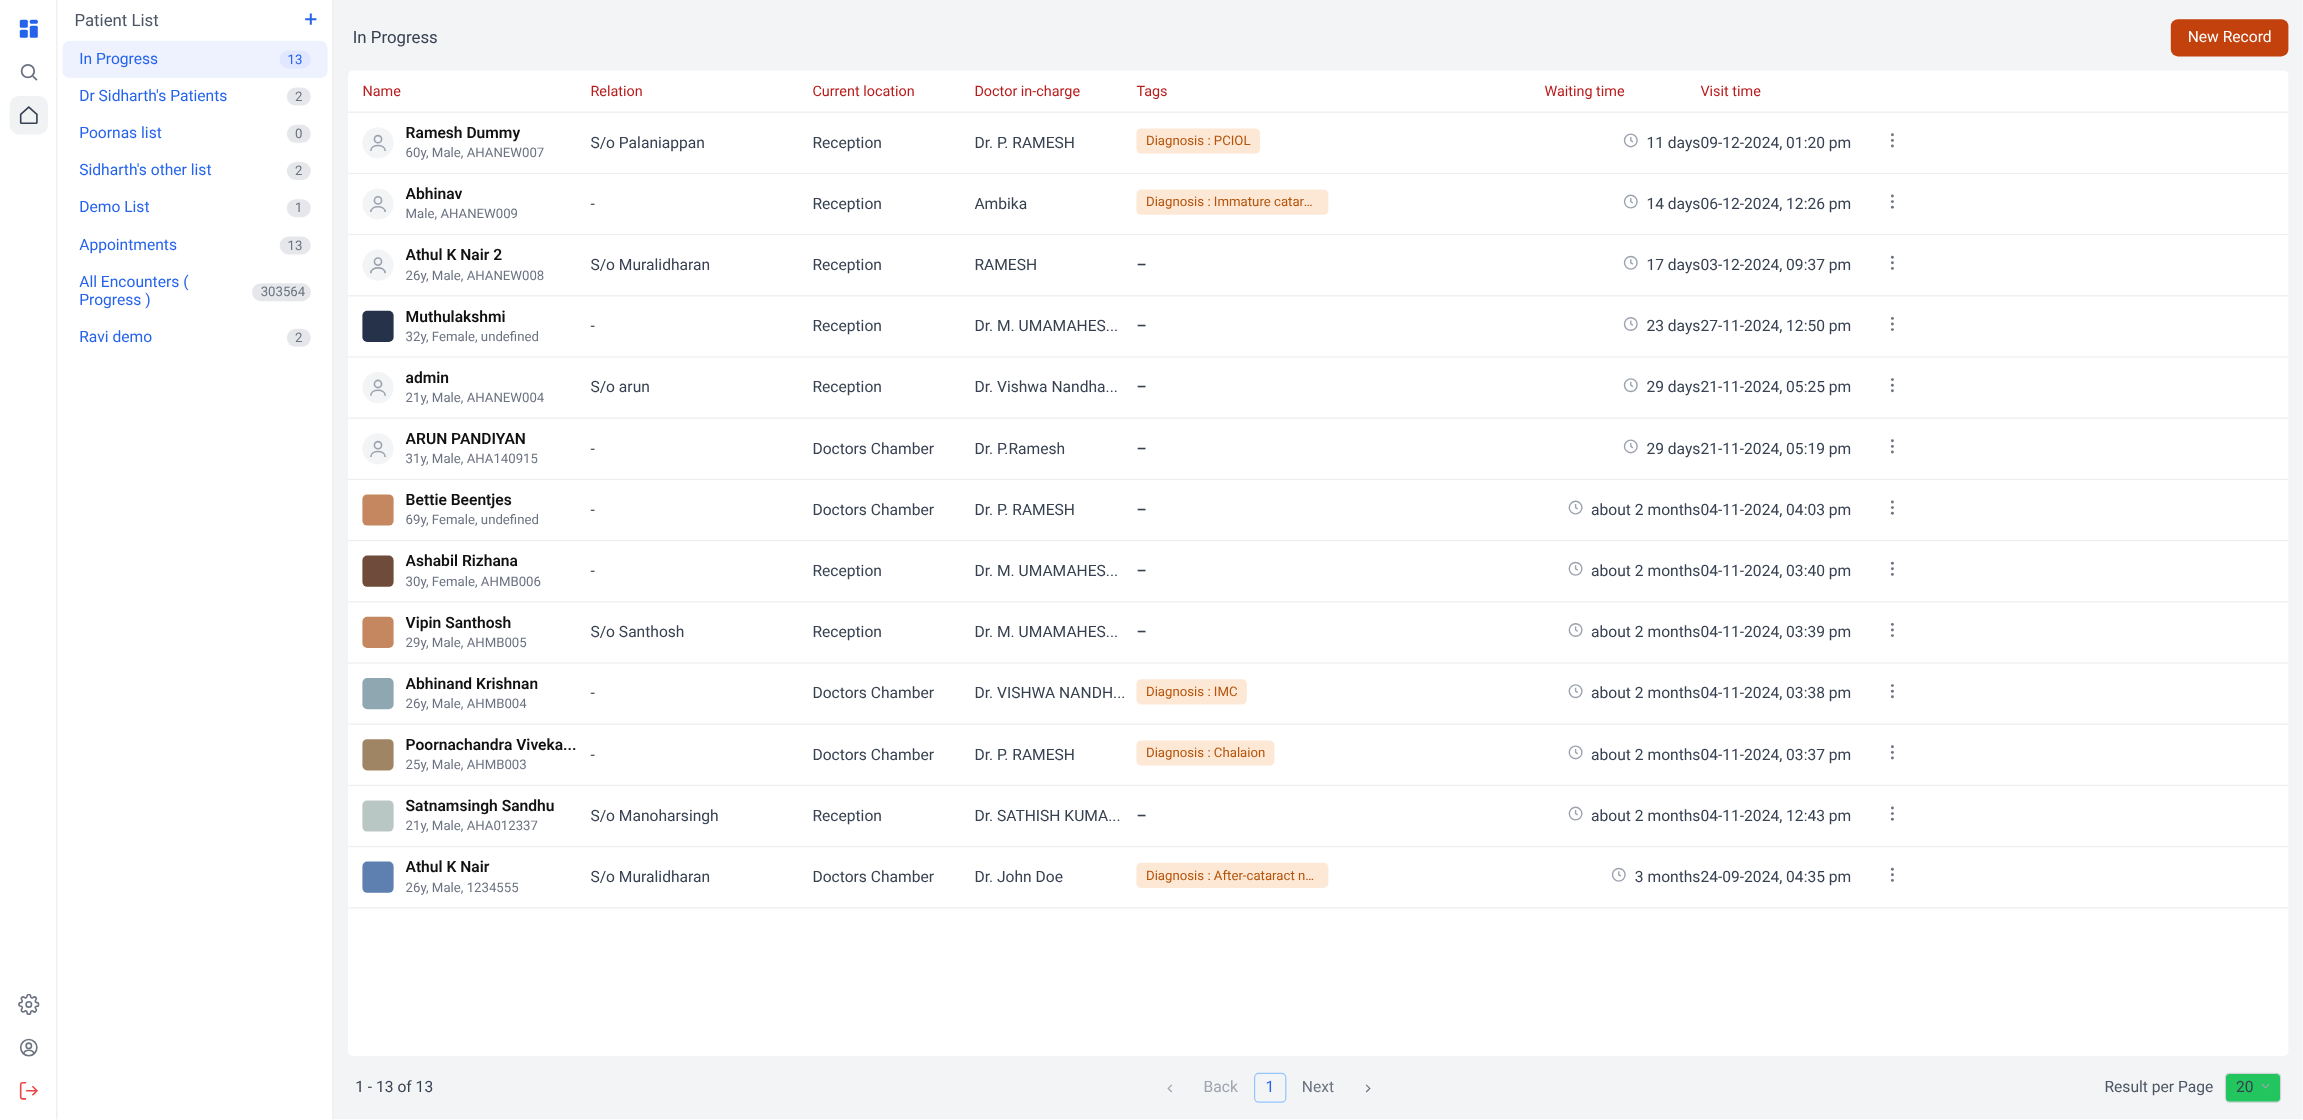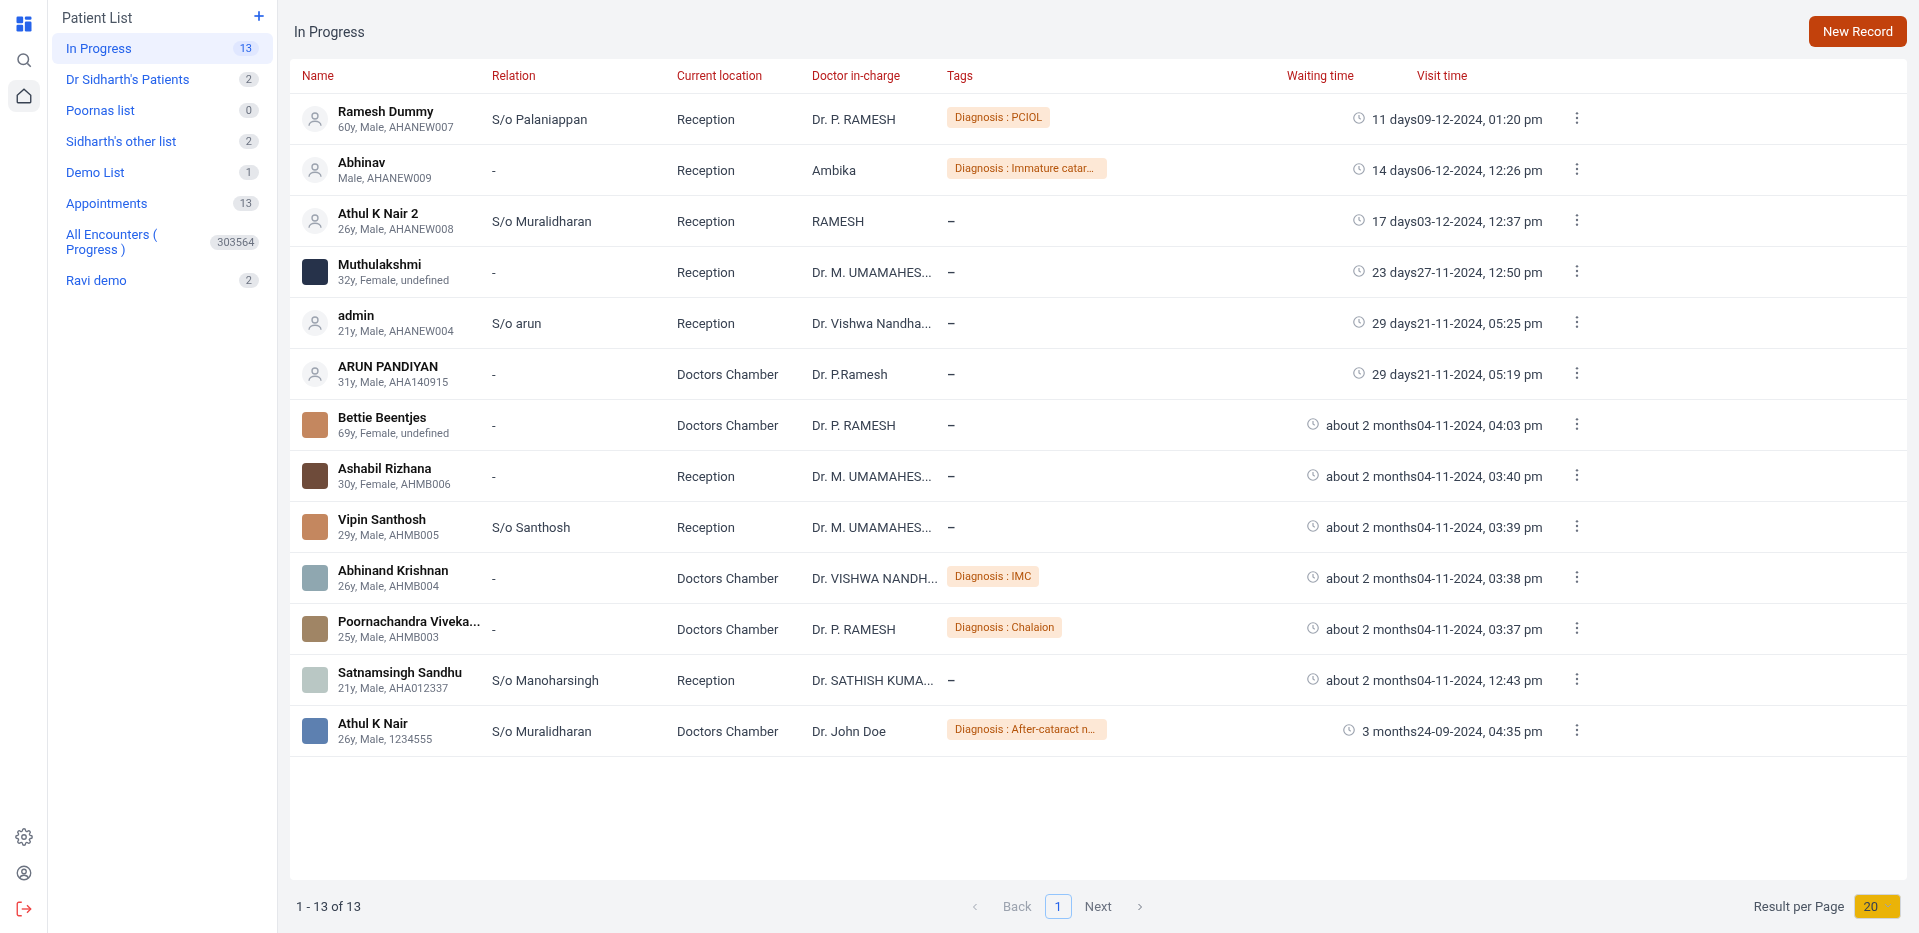--- a/index.html
+++ b/index.html
@@ -193,21 +193,21 @@
   .pbtn.num { color:#2563eb; border:1px solid #93c5fd; padding:4px 9px; }
   .pbtn.next { color:#6b7280; }
   .rpp { display:flex; align-items:center; gap:10px; color:#4b5563; }
   .rpp-select {
     border:1px solid #d1d5db;
     border-radius:4px;
     padding: 4px 22px 4px 8px;
     font-size:13px;
     position:relative;
     color:#374151;
-    background:#eab308;
+    background:#22c55e;
   }
   .rpp-select .chev { position:absolute; right:6px; top:50%; transform:translateY(-50%); color:#9ca3af; }
 </style>
 </head>
 <body>
 
 <div class="app">
 
   <div class="rail">
     <div class="rail-top">
@@ -398,21 +398,21 @@
             <div class="col-loc">Reception</div>
             <div class="col-doc">RAMESH</div>
             <div class="col-tags"><span class="dash">–</span></div>
             <div class="col-wait">
               <span><svg class="clock" viewBox="0 0 24 24" fill="none" stroke="currentColor" stroke-width="2">
                   <circle cx="12" cy="12" r="9"></circle>
                   <polyline points="12 7 12 12 15 14"></polyline>
                 </svg></span>
               <span>17 days</span>
             </div>
-            <div class="col-visit">03-12-2024, 12:37 pm</div>
+            <div class="col-visit">03-12-2024, 09:37 pm</div>
             <div class="col-act"><svg width="16" height="16" viewBox="0 0 24 24" fill="currentColor">
                 <circle cx="12" cy="5" r="1.8"></circle>
                 <circle cx="12" cy="12" r="1.8"></circle>
                 <circle cx="12" cy="19" r="1.8"></circle>
               </svg></div>
           </div>
           <div class="row">
             <div class="col-name">
               <div class="avatar color-1"></div>
               <div class="ptext">

